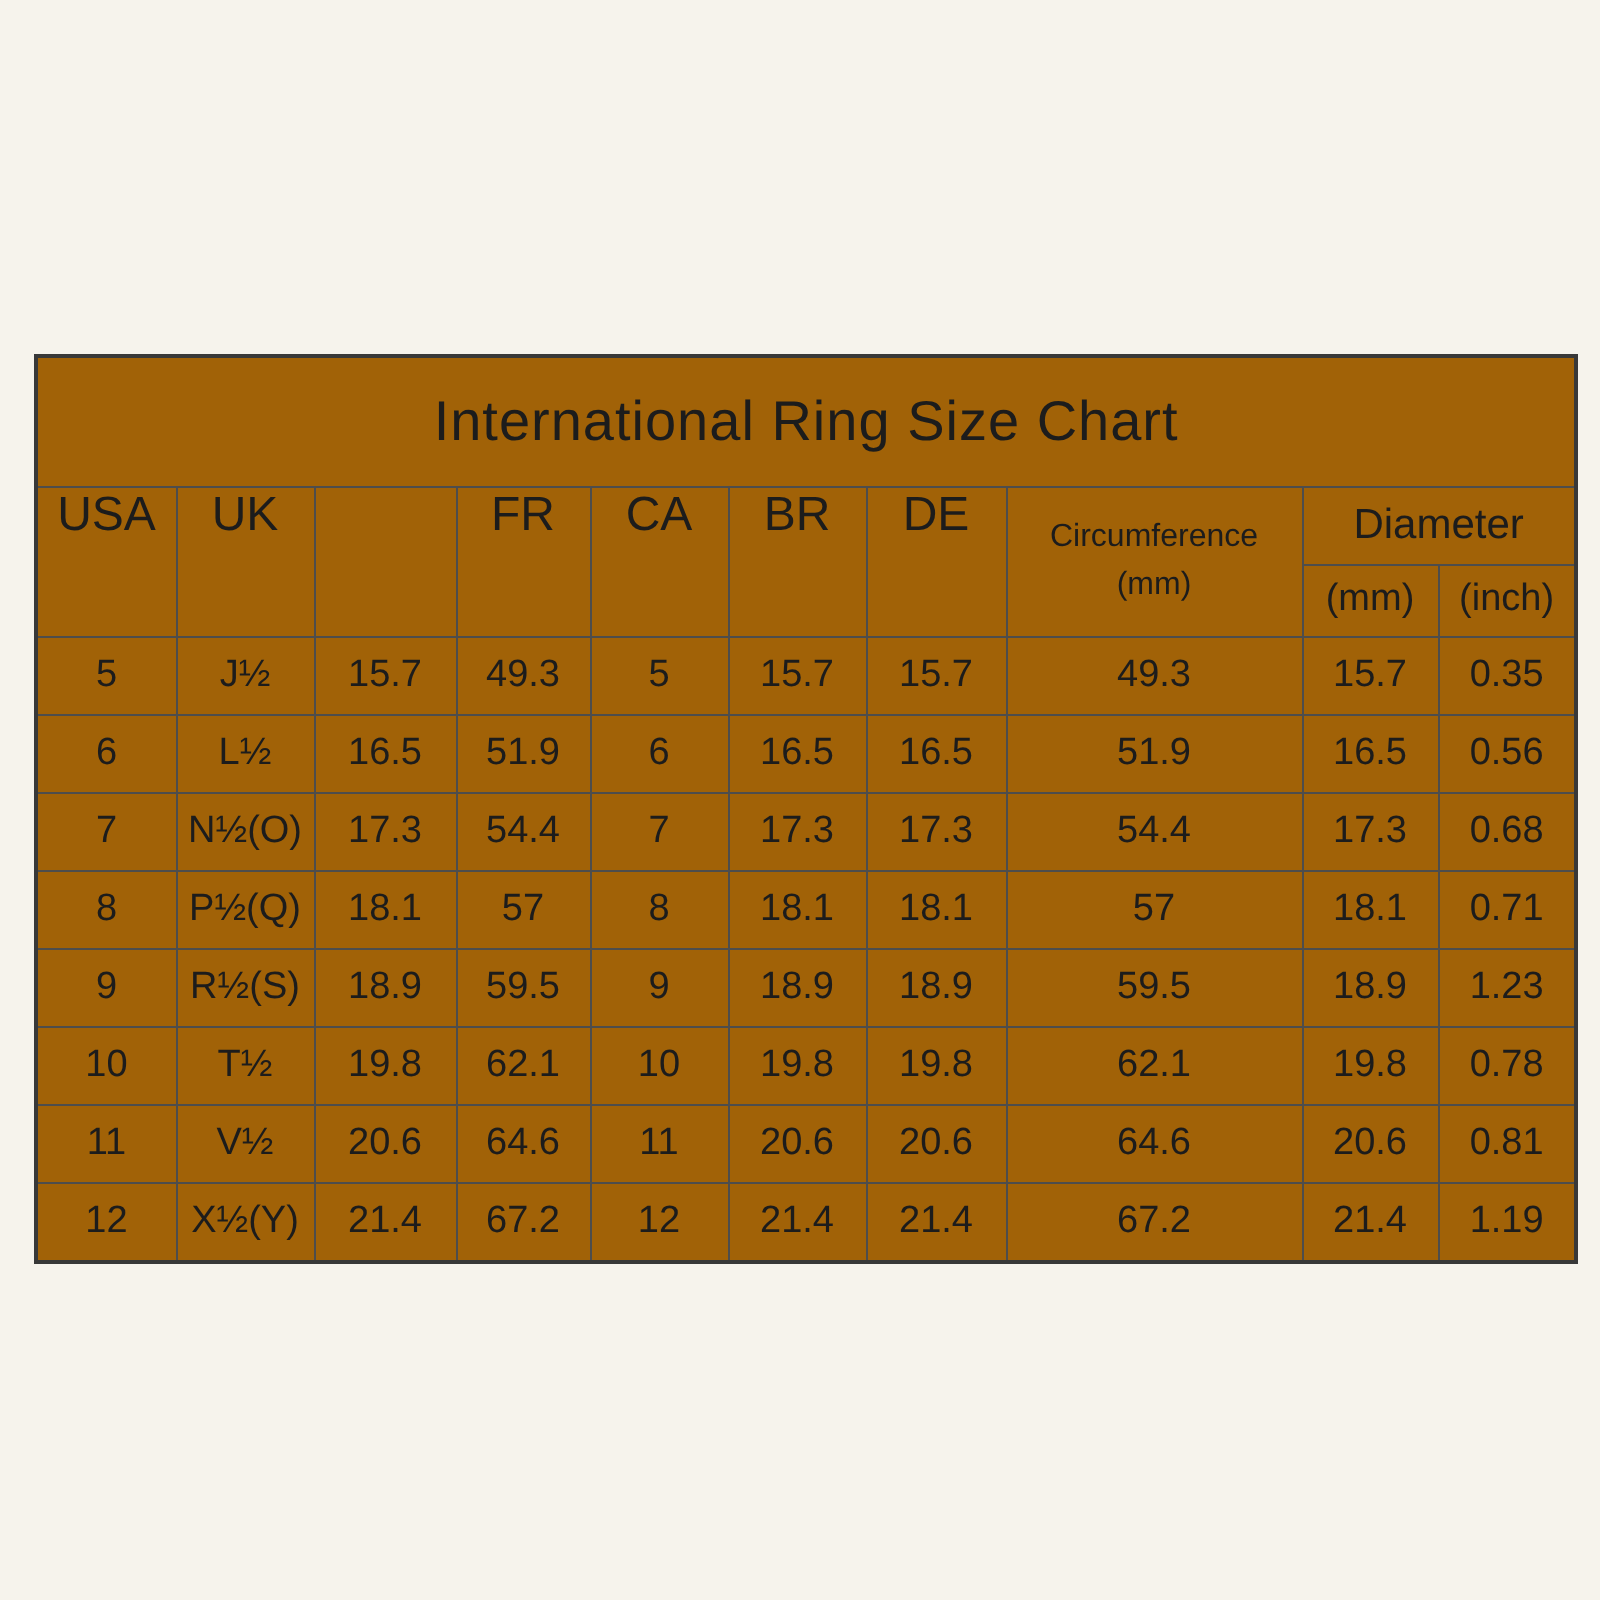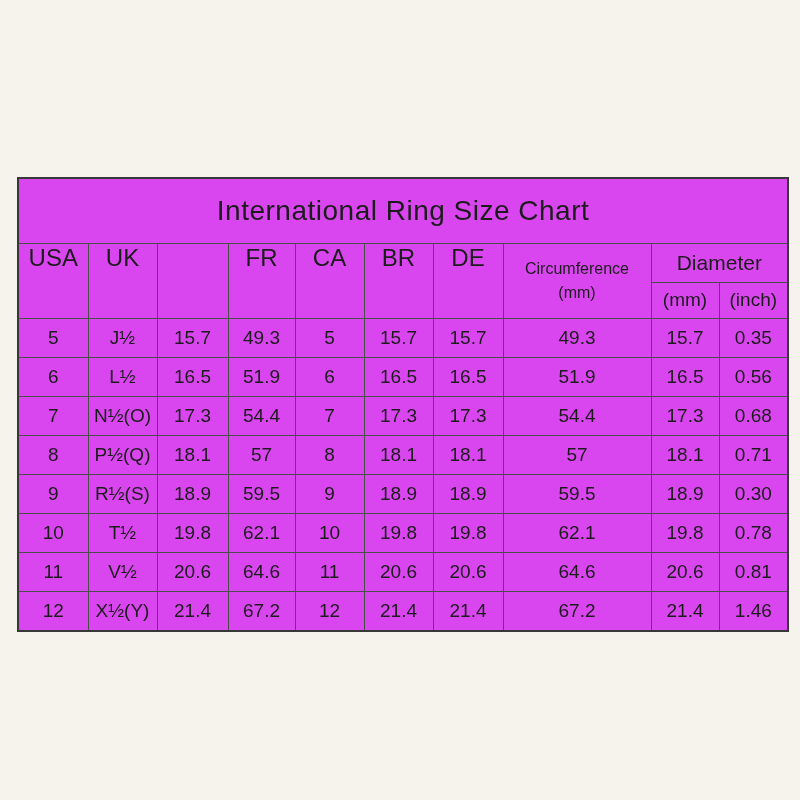--- a/index.html
+++ b/index.html
@@ -19,21 +19,21 @@
     height: 800px;
     overflow: hidden;
   }
   table.ring-chart {
     position: absolute;
     left: 17px;
     top: 177px;
     width: 770px;
     border-collapse: collapse;
     table-layout: fixed;
-    background: #d946ef;
+    background: #a16207;
     border: 2px solid #383838;
   }
   table.ring-chart th,
   table.ring-chart td {
     border: 1px solid #4d4d4d;
     text-align: center;
     padding: 0;
     font-weight: normal;
     overflow: hidden;
     white-space: nowrap;
@@ -165,21 +165,21 @@
         <tr>
           <td>9</td>
           <td>R½(S)</td>
           <td>18.9</td>
           <td>59.5</td>
           <td>9</td>
           <td>18.9</td>
           <td>18.9</td>
           <td>59.5</td>
           <td>18.9</td>
-          <td>0.30</td>
+          <td>1.23</td>
         </tr>
         <tr>
           <td>10</td>
           <td>T½</td>
           <td>19.8</td>
           <td>62.1</td>
           <td>10</td>
           <td>19.8</td>
           <td>19.8</td>
           <td>62.1</td>
@@ -201,17 +201,17 @@
         <tr>
           <td>12</td>
           <td>X½(Y)</td>
           <td>21.4</td>
           <td>67.2</td>
           <td>12</td>
           <td>21.4</td>
           <td>21.4</td>
           <td>67.2</td>
           <td>21.4</td>
-          <td>1.46</td>
+          <td>1.19</td>
         </tr>
       </tbody>
   </table>
 </div>
 
 </body></html>

